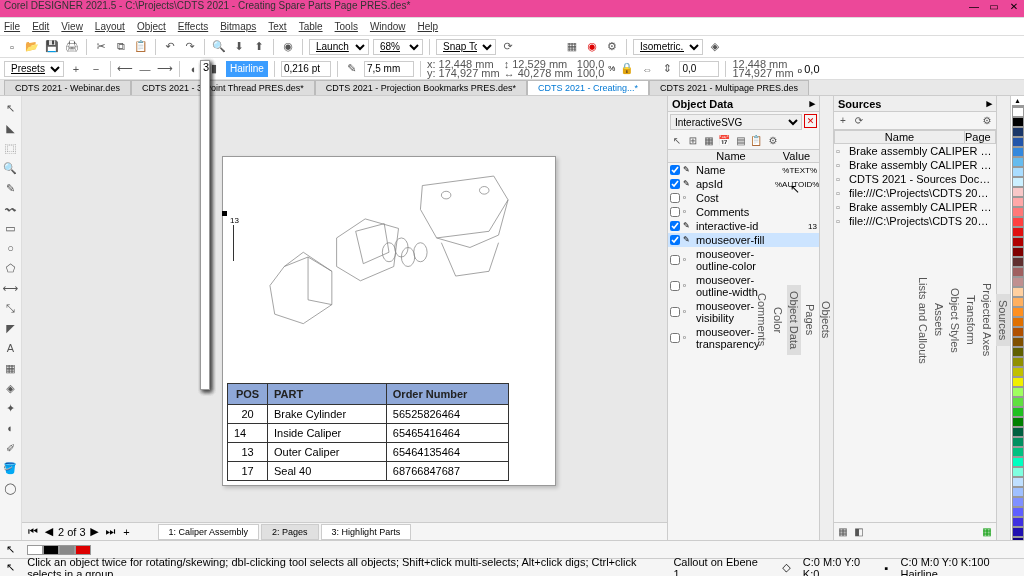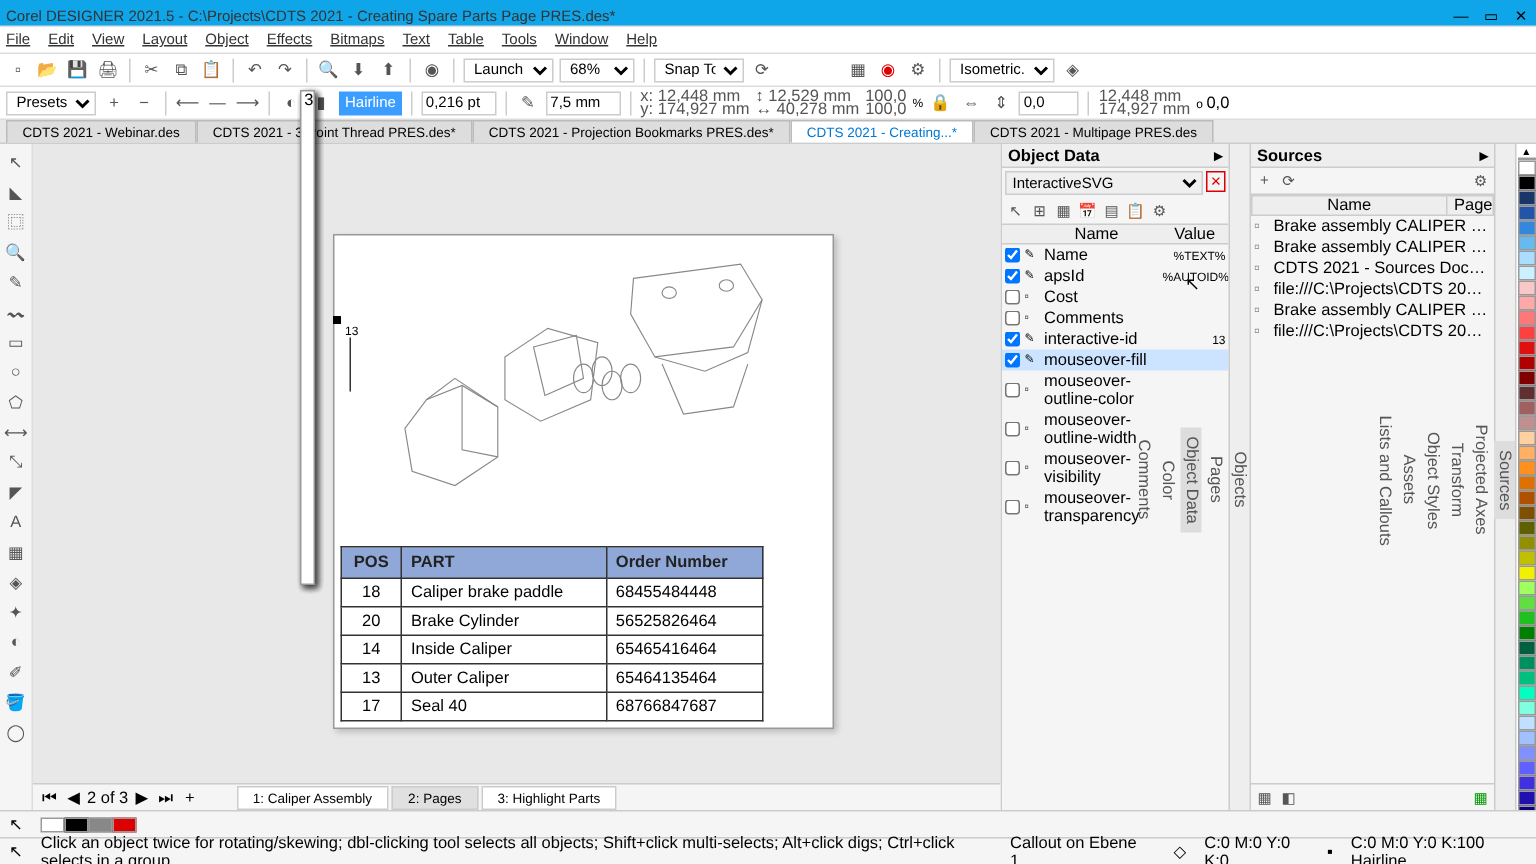--- a/index.html
+++ b/index.html
@@ -1,27 +1,27 @@
 <!DOCTYPE html>
 <html><head>
 <meta charset="utf-8">
 <style>
 * { margin: 0; padding: 0; box-sizing: border-box; font-family: "Segoe UI", Tahoma, sans-serif; font-size: 11px; }
 body { background: #f0f0f0; width: 1024px; height: 576px; overflow: hidden; display: flex; flex-direction: column; }
-.titlebar { background: #0ea5e9; height: 18px; display: flex; align-items: flex-end; padding: 0 4px; border-bottom: 1px solid #ddd; }
+.titlebar { background: #ec4899; height: 18px; display: flex; align-items: flex-start; padding: 0 4px; border-bottom: 1px solid #ddd; }
 .titlebar .title { flex: 1; font-size: 10px; color: #333; }
 .titlebar .winbtns { display: flex; gap: 8px; }
 .titlebar .winbtns span { width: 12px; height: 12px; display: inline-flex; align-items: center; justify-content: center; font-size: 10px; cursor: pointer; }
 .menubar { background: #fff; height: 18px; display: flex; align-items: center; padding: 0 4px; gap: 12px; border-bottom: 1px solid #ddd; }
 .menubar span { font-size: 10px; color: #333; cursor: pointer; text-decoration: underline; }
 .toolbar1 { background: #fff; height: 22px; display: flex; align-items: center; padding: 0 4px; gap: 4px; border-bottom: 1px solid #ddd; }
 .toolbar2 { background: #fff; height: 22px; display: flex; align-items: center; padding: 0 4px; gap: 4px; border-bottom: 1px solid #ddd; }
 .tb-btn { width: 16px; height: 16px; display: inline-flex; align-items: center; justify-content: center; cursor: pointer; color: #555; font-size: 11px; }
 .tb-sep { width: 1px; height: 16px; background: #ccc; margin: 0 2px; }
-.tb-combo { height: 16px; font-size: 10px; border: 1px solid #ccc; background: #fff; padding: 0 2px; }
+.tb-combo { height: 16px; font-size: 10px; border: 1px solid #ccc; background: #fff; padding: 0 2px; text-decoration: underline; }
 .tb-input { height: 16px; font-size: 10px; border: 1px solid #ccc; width: 50px; padding: 0 2px; }
 .doc-tabs { background: #e8e8e8; height: 16px; display: flex; align-items: center; padding: 0 4px; gap: 0; font-size: 10px; border-bottom: 1px solid #ccc; }
 .doc-tab { padding: 2px 10px; background: #ddd; border: 1px solid #bbb; border-bottom: none; cursor: pointer; white-space: nowrap; font-size: 9px; }
 .doc-tab.active { background: #fff; color: #0078d4; }
 .main { flex: 1; display: flex; overflow: hidden; }
 .left-tools { width: 22px; background: #f5f5f5; border-right: 1px solid #ddd; display: flex; flex-direction: column; align-items: center; gap: 4px; padding-top: 4px; }
 .left-tools .tool { width: 16px; height: 16px; cursor: pointer; display: flex; align-items: center; justify-content: center; color: #555; font-size: 11px; }
 .canvas-area { flex: 1; background: #e8e8e8; position: relative; overflow: hidden; display: flex; flex-direction: column; }
 .canvas-scroll { flex: 1; position: relative; overflow: hidden; }
 .page { position: absolute; left: 200px; top: 60px; width: 334px; height: 330px; background: #fff; border: 1px solid #999; box-shadow: 2px 2px 4px rgba(0,0,0,0.2); }
@@ -226,31 +226,26 @@
         <table class="parts-table" style="left:4px;bottom:4px;width:282px">
           <thead>
               <tr>
             <th style="text-align:center;width:40px">POS</th>
             <th>PART</th>
             <th>Order Number</th>
           </tr>
             </thead>
           <tbody id="parts-body">
               <tr>
-                <td style="text-align: center;">18</td>
-                <td>Caliper brake paddle</td>
-                <td>68455484448</td>
-              </tr>
-              <tr>
                 <td style="text-align: center;">20</td>
                 <td>Brake Cylinder</td>
                 <td>56525826464</td>
               </tr>
               <tr>
-                <td style="text-align: center;">14</td>
+                <td style="">14</td>
                 <td>Inside Caliper</td>
                 <td>65465416464</td>
               </tr>
               <tr>
                 <td style="text-align: center;">13</td>
                 <td>Outer Caliper</td>
                 <td>65464135464</td>
               </tr>
               <tr>
                 <td style="text-align: center;">17</td>
@@ -392,21 +387,21 @@
         <span class="close">▸</span>
       </div>
       <div class="docker-toolbar">
         <span class="dbtn">+</span>
         <span class="dbtn">⟳</span>
         <span style="flex:1"></span>
         <span class="dbtn">⚙</span>
       </div>
       <div style="display:flex;font-size:9px;background:#eee;border:1px solid #ccc">
         <span style="flex:1;text-align:center;border-right:1px solid #ccc">Name</span>
-        <span style="width:30px;text-align:right">Page</span>
+        <span style="width:30px;text-align:left">Page</span>
       </div>
       <div id="src-rows">
           <div class="sources-row">
             <span class="icon">▫</span>
             <span class="name">Brake assembly CALIPER LIST.xls</span>
             <span class="page">1</span>
           </div>
           <div class="sources-row">
             <span class="icon">▫</span>
             <span class="name">Brake assembly CALIPER LIST.xls</span>

